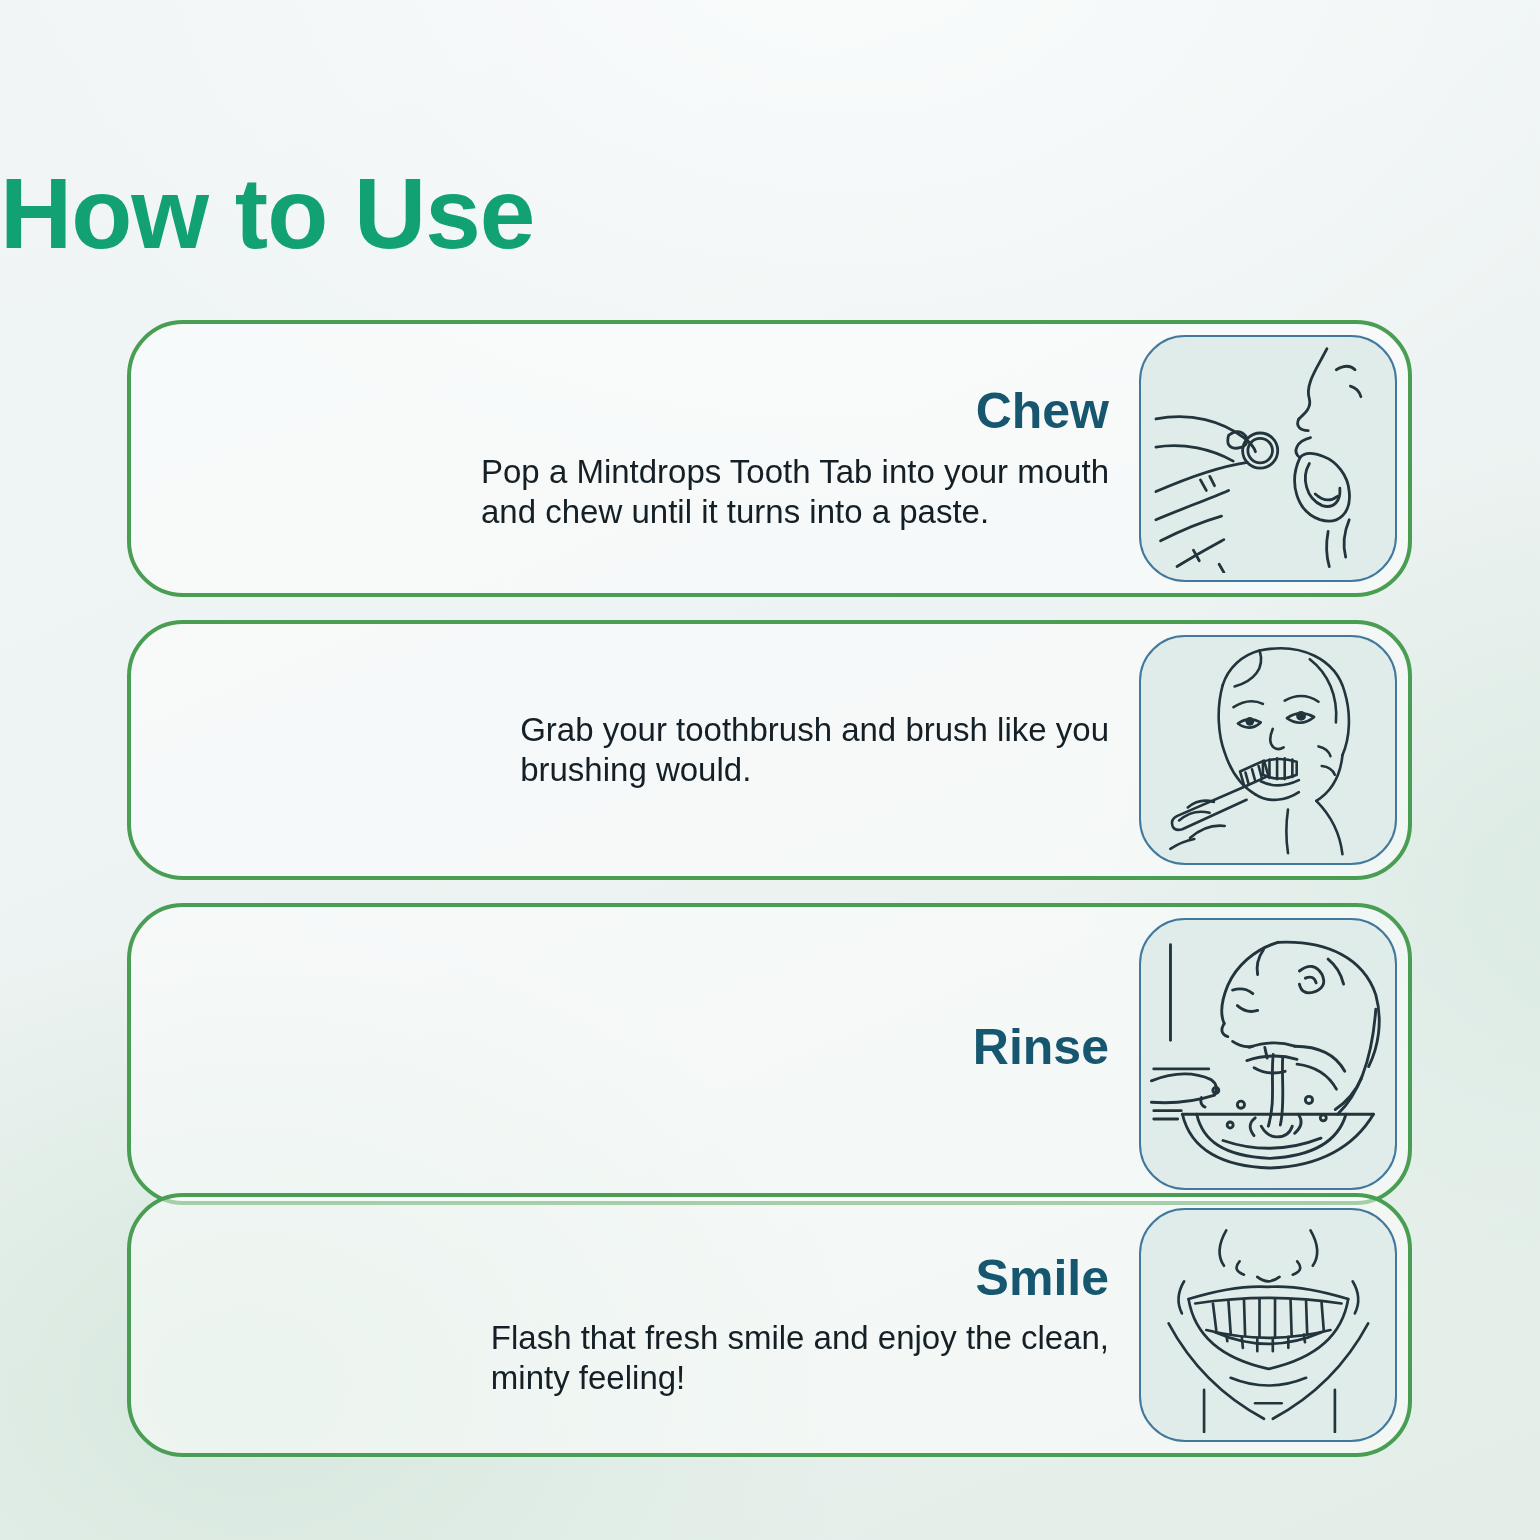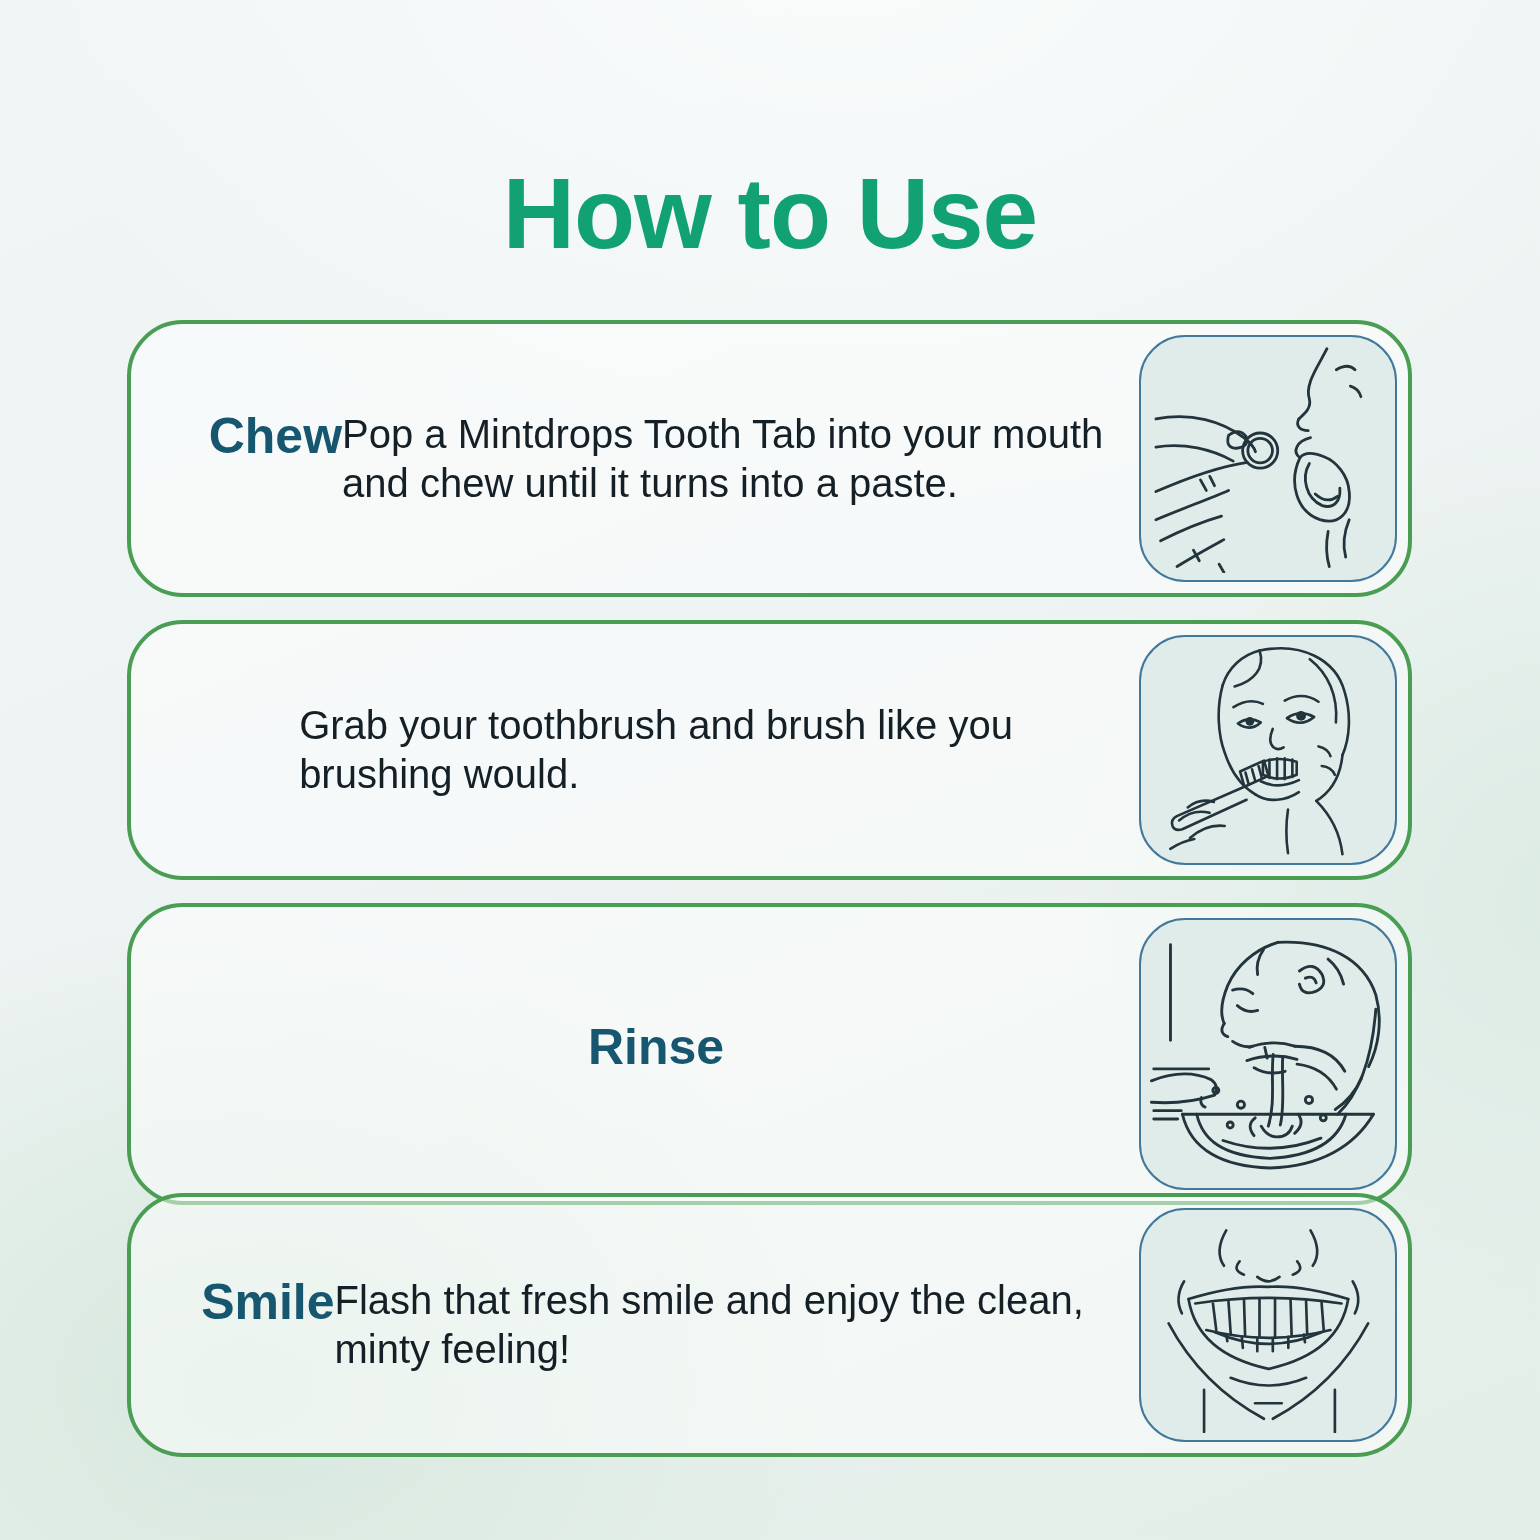--- a/index.html
+++ b/index.html
@@ -10,46 +10,46 @@
   .canvas{
     position:relative;width:1540px;height:1540px;
     background:
       radial-gradient(1000px 760px at 16% 90%, #d7e8de 0%, rgba(215,232,222,0) 62%),
       radial-gradient(920px 820px at 103% 58%, #dcebe4 0%, rgba(220,235,228,0) 55%),
       radial-gradient(1300px 900px at 55% -5%, #fafcfc 0%, rgba(250,252,252,0) 68%),
       linear-gradient(158deg,#f1f5f6 0%,#edf3f2 48%,#e3eee8 100%);
   }
   .page-title{
     position:absolute;top:156px;left:0;width:100%;
-    text-align:center;
+    text-align:left;
     font-size:100px;font-weight:700;letter-spacing:-1px;
     color:#12a173;
   }
   .card{
     position:absolute;left:127px;width:1285px;
     box-sizing:border-box;
     border:4px solid #4a9e53;border-radius:56px;
     background:rgba(255,255,255,0.50);
     display:flex;align-items:center;
     padding:0 11px 0 72px;
   }
   .card-1{top:320px;height:277px;}
   .card-2{top:620px;height:260px;}
   .card-3{top:903px;height:302px;}
   .card-4{top:1193px;height:264px;padding-left:45px;}
   .card-text{
-    flex:1 1 auto;display:flex;flex-direction:row;justify-content:center;
-    padding-right:30px;min-width:0;
+    flex:1 1 auto;display:flex;flex-direction:column;justify-content:center;
+    padding-right:30px;min-width:0;align-items:flex-end;
   }
   .step-heading{
     font-size:50px;font-weight:700;color:#17566f;
     line-height:1.05;margin:0 0 14px 0;
   }
   .step-body{
-    font-size:40px;font-weight:400;color:#141f26;
+    font-size:33px;font-weight:400;color:#141f26;
     line-height:1.22;white-space:pre-line;margin:0;
   }
   .illustration-box{
     flex:0 0 258px;width:258px;height:calc(100% - 22px);
     box-sizing:border-box;
     background:#e0ece9;
     border:2.5px solid #41789b;border-radius:46px;
     display:flex;align-items:center;justify-content:center;
     overflow:hidden;
   }

